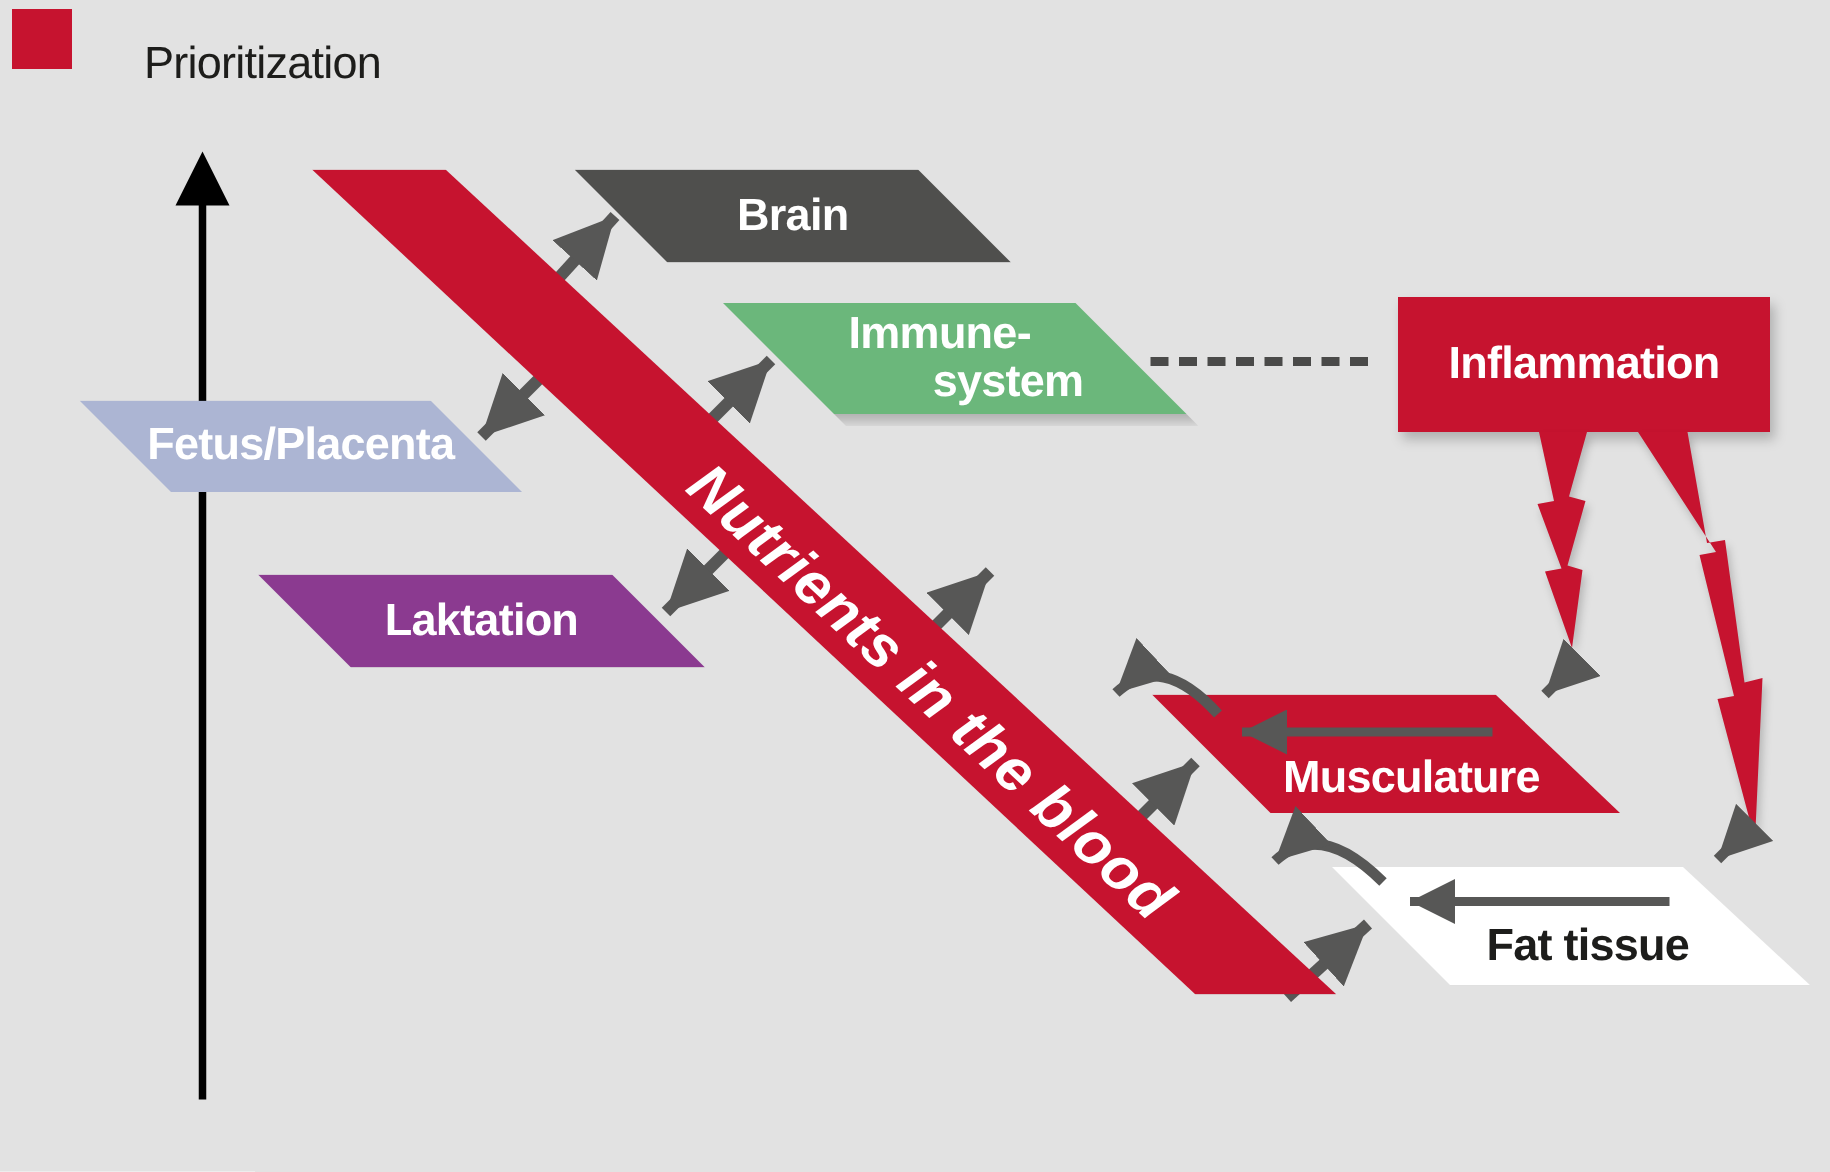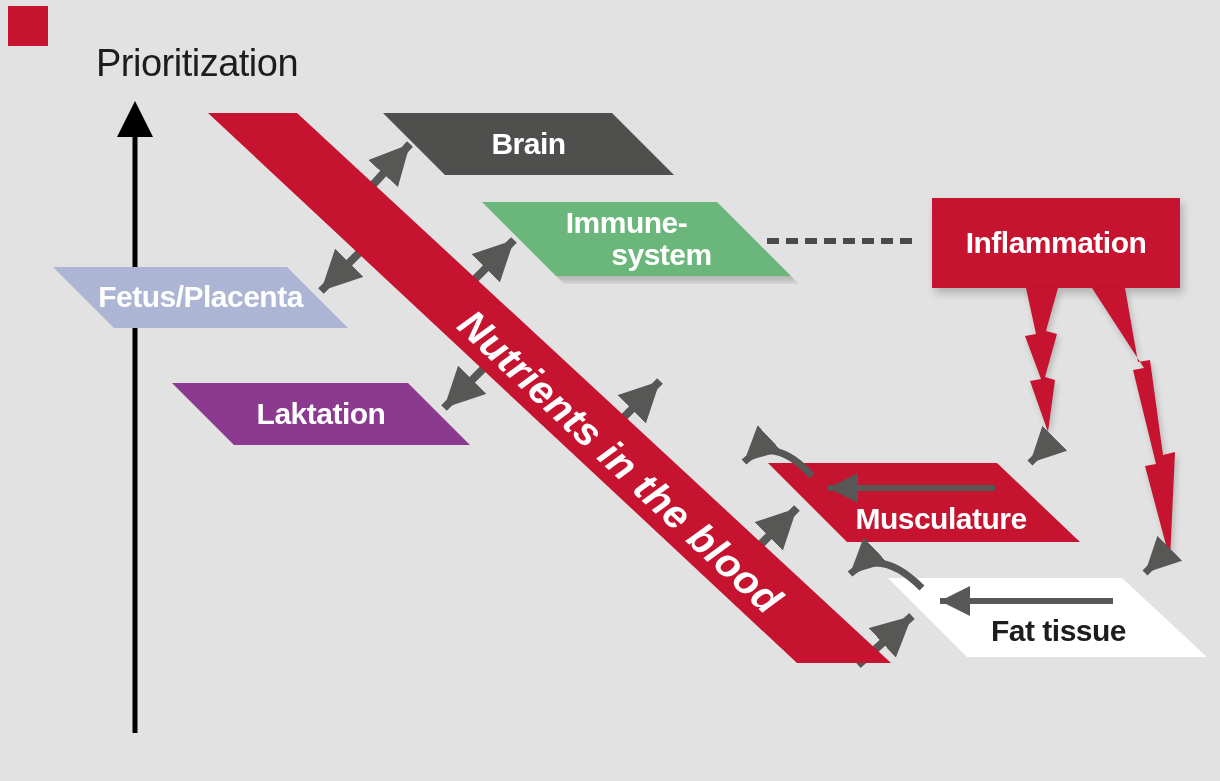--- a/index.html
+++ b/index.html
@@ -7,29 +7,29 @@
     position:relative;width:1220px;height:781px;overflow:hidden;
     background:var(--c-background);
     font-family:"Liberation Sans", sans-serif;
   }
   .abs{position:absolute;}
   svg.layer{position:absolute;left:0;top:0;width:1220px;height:781px;pointer-events:none;}
 
   .corner-mark{left:8px;top:6px;width:40px;height:40px;background:var(--c-red);}
 
   .title{
-    left:96px;top:42px;font-size:38px;font-weight:500;letter-spacing:-0.5px;
+    left:96px;top:26px;font-size:30px;font-weight:500;letter-spacing:-0.5px;
     color:var(--c-text-dark);
   }
 
   .shape{
     display:flex;align-items:center;justify-content:center;
     color:var(--c-white);font-weight:700;font-size:30px;letter-spacing:-0.5px;
     filter:drop-shadow(3px 5px 4px rgba(0,0,0,0.22));
-    text-align:center;line-height:1.08;
+    text-align:right;line-height:1.08;
   }
   .shape-brain      {left:383px;top:113px;width:291px;height:62px;background:var(--c-dark-gray);
                      clip-path:polygon(0 0,229px 0,291px 62px,62px 62px);}
   .shape-immune     {left:482px;top:202px;width:317px;height:74px;background:var(--c-green);
                      clip-path:polygon(0 0,235px 0,317px 82px,82px 82px);}
   .shape-fetus      {left:53px;top:267px;width:295px;height:61px;background:var(--c-light-blue);
                      clip-path:polygon(0 0,234px 0,295px 61px,61px 61px);}
   .shape-laktation  {left:172px;top:383px;width:298px;height:62px;background:var(--c-purple);
                      clip-path:polygon(0 0,236px 0,298px 62px,62px 62px);}
   .shape-visceral   {left:608px;top:315px;width:345px;height:115px;background:var(--c-orange);

